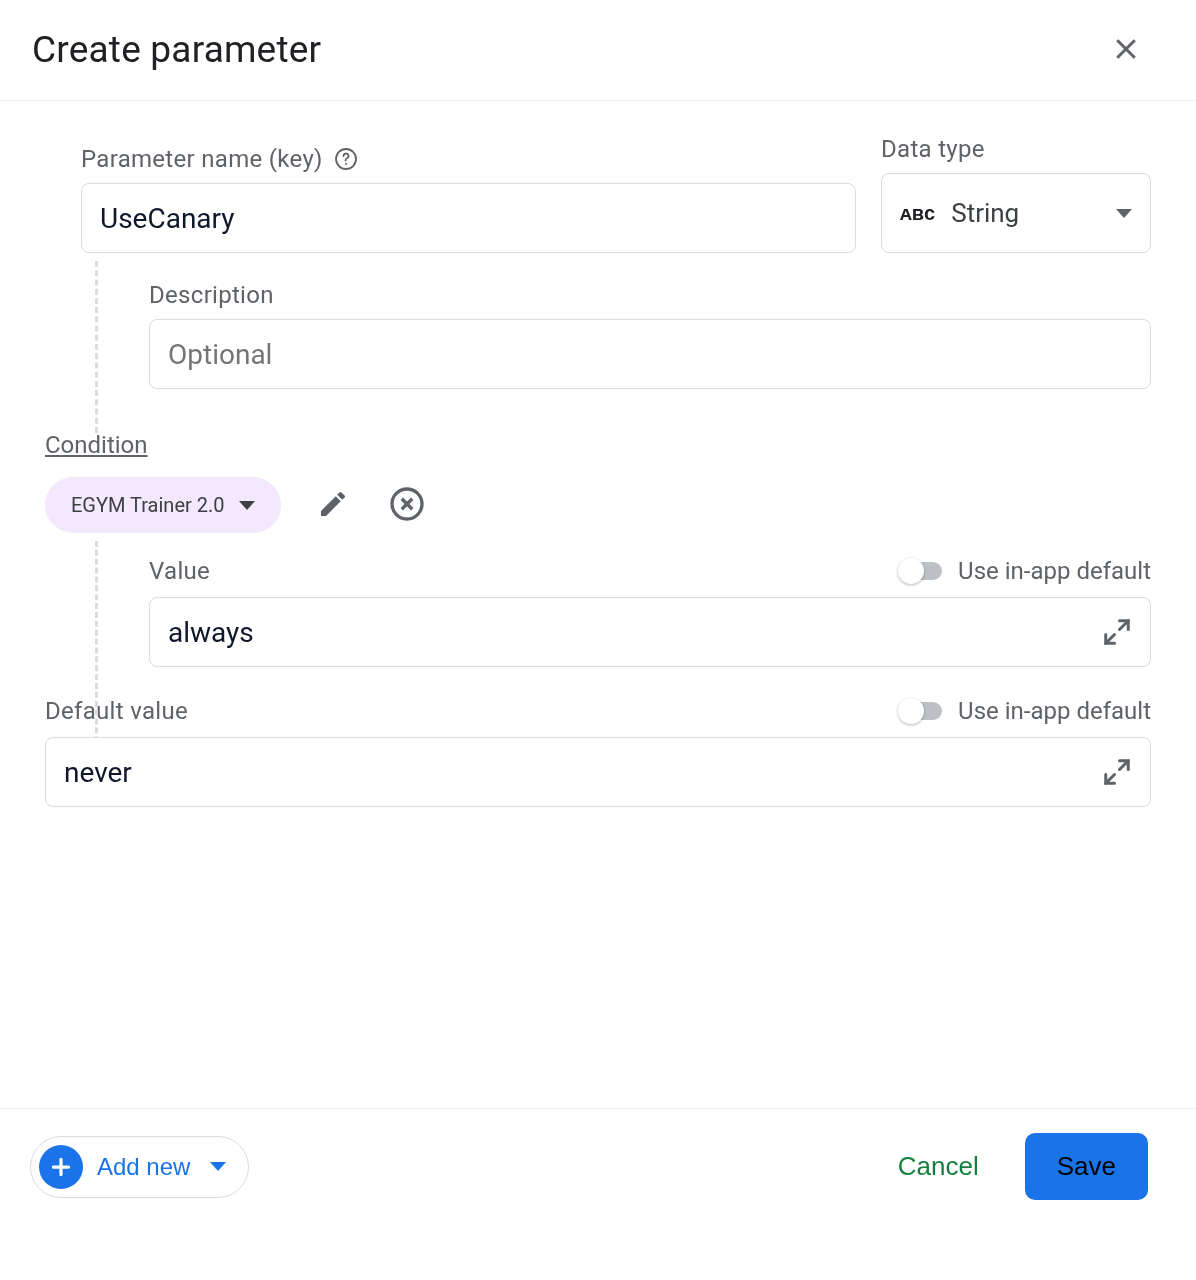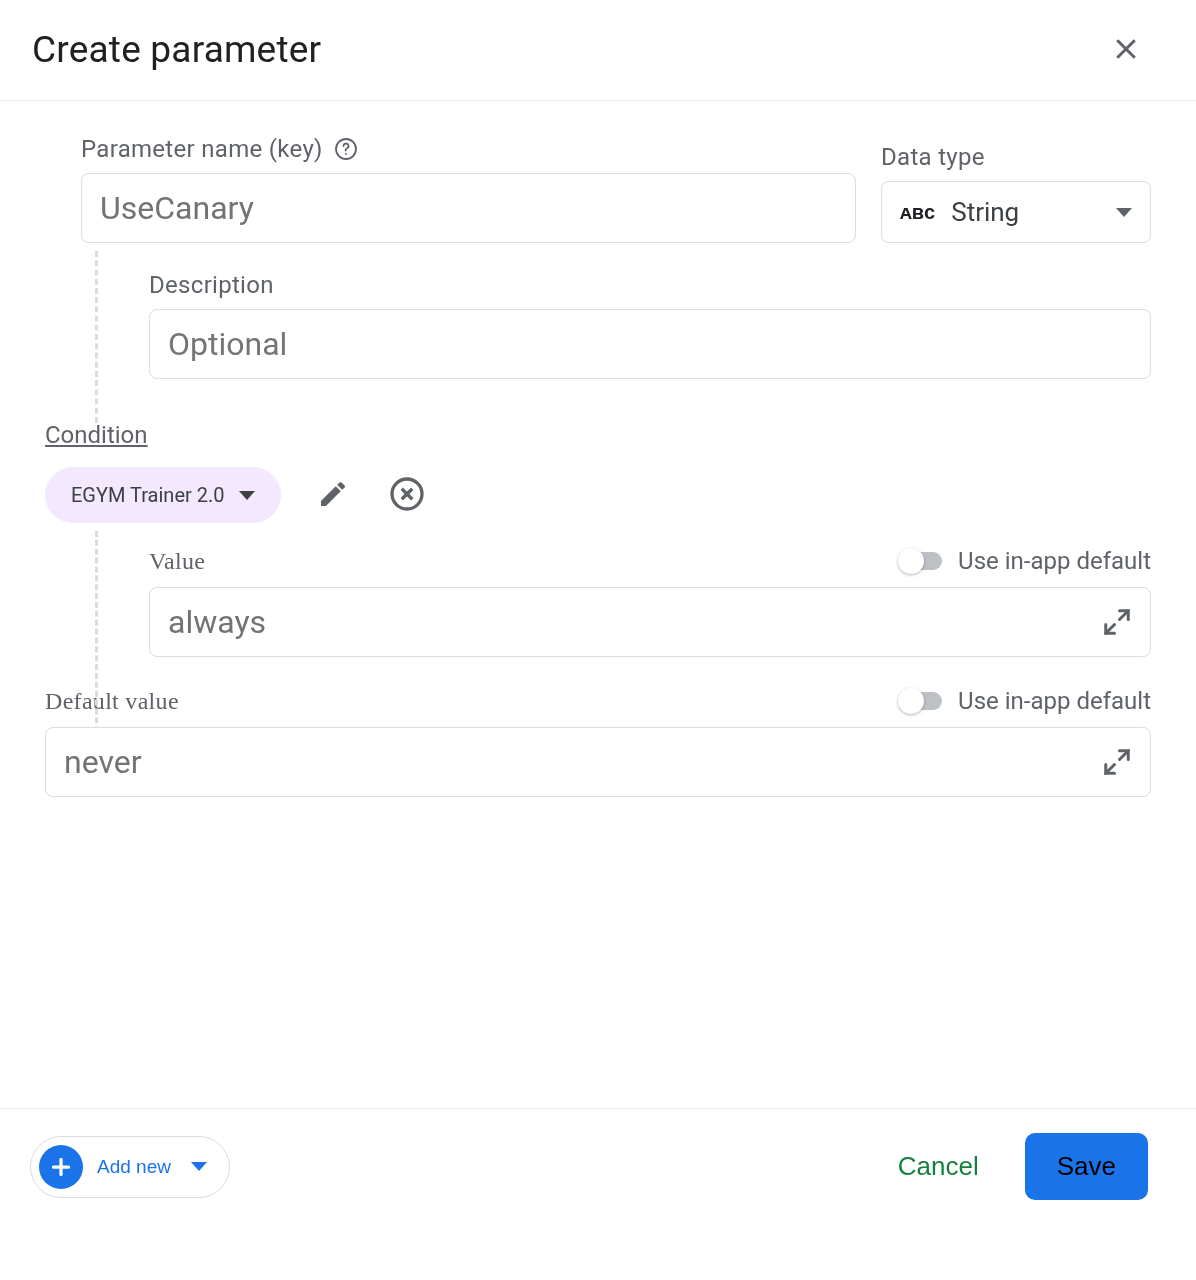--- a/index.html
+++ b/index.html
@@ -49,29 +49,29 @@
   }
   .help-circle {
     width:26px;height:26px;display:inline-flex;align-items:center;justify-content:center;
   }
   .text-input {
     width:100%;
     height:70px;
     border:1px solid #dadce0;
     border-radius:8px;
     padding: 0 18px;
-    font-size:32px;
-    color:#737373;
+    font-size:28px;
+    color:#0f172a;
     font-family: inherit;
     outline:none;
   }
   .col-name { flex:1; }
   .col-type { width: 270px; }
   .select-box {
-    height:62px;
+    height:80px;
     border:1px solid #dadce0;
     border-radius:8px;
     display:flex;
     align-items:center;
     padding:0 18px;
     cursor:pointer;
     font-size:26px;
     color:#3c4043;
     gap:16px;
   }
@@ -130,21 +130,21 @@
     background:none;border:none;cursor:pointer;
     width:44px;height:44px;display:flex;align-items:center;justify-content:center;
     color:#5f6368;
   }
   .value-header {
     display:flex;
     align-items:center;
     justify-content:space-between;
     margin-bottom:12px;
   }
-  .value-header .field-label { margin-bottom:0;font-family:Liberation Serif, serif; }
+  .value-header .field-label { margin-bottom:0; }
   .toggle-wrap {
     display:flex;
     align-items:center;
     gap:16px;
     color:#5f6368;
     font-size:24px;
   }
   .toggle {
     position:relative;
     width:42px;height:18px;
@@ -192,21 +192,21 @@
   .add-new-btn {
     display:flex;
     align-items:center;
     gap:14px;
     border:1px solid #dadce0;
     border-radius:100px;
     background:#fff;
     padding:8px 22px 8px 8px;
     cursor:pointer;
     color:#1a73e8;
-    font-size:19px;
+    font-size:24px;
     font-weight:500;
   }
   .plus-circle {
     width:44px;height:44px;border-radius:50%;
     background:#1a73e8;
     display:flex;align-items:center;justify-content:center;
     color:#fff;
   }
   .footer-real .spacer { flex:1; }
   .btn-text {

